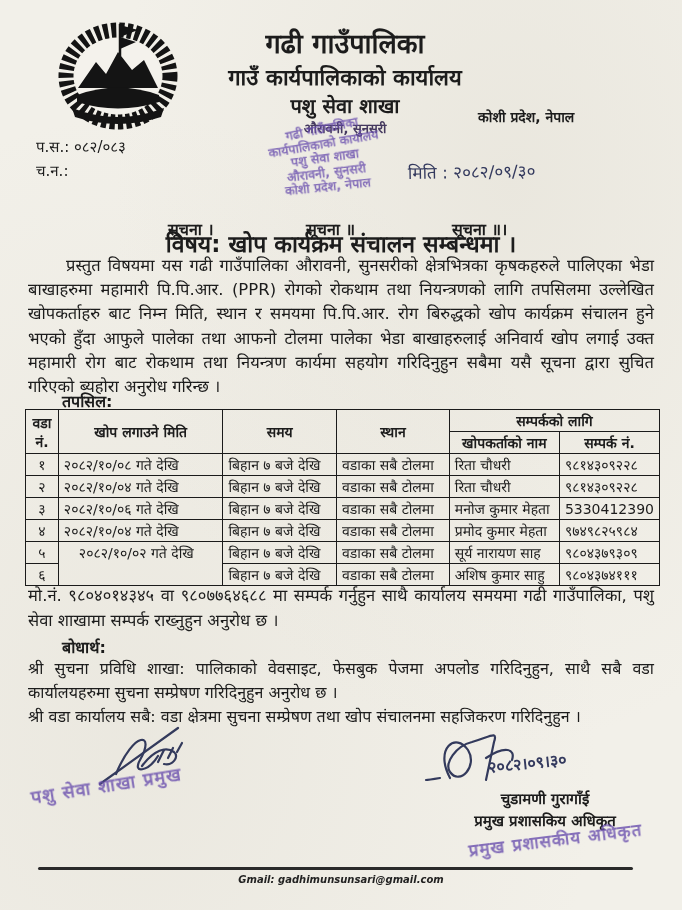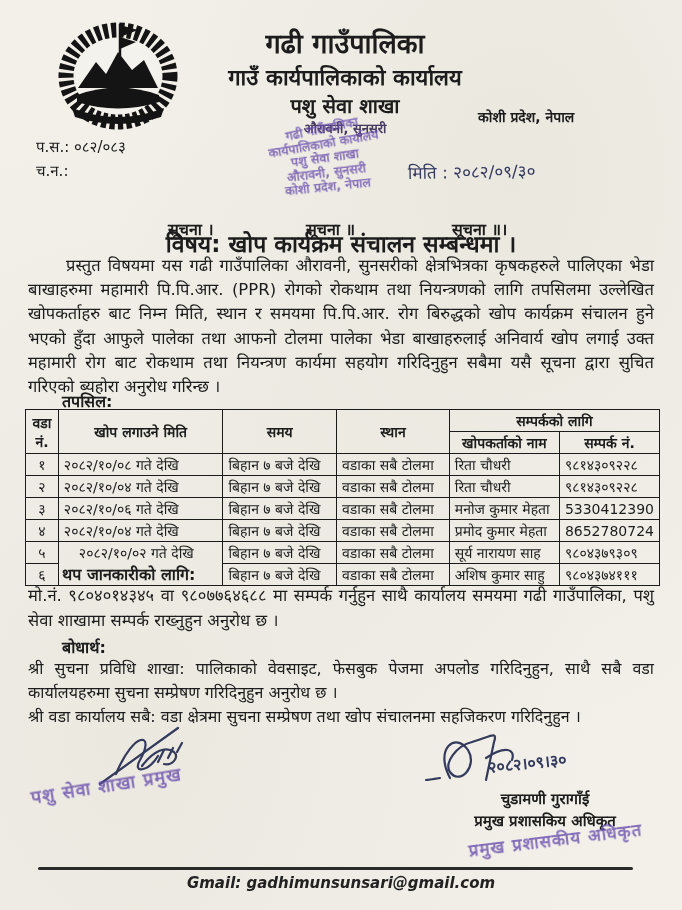--- a/index.html
+++ b/index.html
@@ -52,21 +52,21 @@
   .bodh-head { left:62px; top:636px; font-size:16px; font-weight:bold;text-align:center; }
   .bodh-p1   { left:28px; top:657px; width:626px; font-size:16px; line-height:24px; text-align:justify; }
   .bodh-p2   { left:28px; top:705px; width:626px; font-size:16px; line-height:24px; }
 
   .sig-left-stamp  { left:30px;  top:773px; font-size:18px; transform:rotate(-9deg); letter-spacing:1px; }
   .sig-right-block { left:440px; top:788px; width:210px; text-align:center; font-size:15px; line-height:22px; }
   .sig-right-stamp { left:468px; top:828px; font-size:17px; transform:rotate(-7deg); letter-spacing:1px; }
   .pen-date { left:488px; top:752px; font-size:16px; transform:rotate(-6deg); font-weight:bold; }
 
   .footer-line { left:38px; top:867px; width:595px; height:2.5px; background:#2a2a2a; border-radius:2px; }
-  .footer-mail { left:0; top:874px; width:682px; text-align:center; font-style:italic; font-size:15px; font-weight:600; color:#222; }
+  .footer-mail { left:0; top:874px; width:682px; text-align:center; font-style:italic; font-size:10px; font-weight:600; color:#222; }
 
   svg.sig path { fill:none; stroke:#333a5c; stroke-width:2.2; stroke-linecap:round; }
 </style>
 </head>
 <body>
 
 <div class="page">
 
   <div class="abs" style="left:56px; top:16px;">
     <svg width="124" height="114" viewBox="0 0 124 114">
@@ -142,41 +142,40 @@
       <td class="c-place">वडाका सबै टोलमा</td>
       <td class="c-name">मनोज कुमार मेहता</td>
       <td class="c-num">5330412390</td>
     </tr>
     <tr>
       <td class="c-ward">४</td>
       <td class="c-date">२०८२/१०/०४ गते देखि</td>
       <td class="c-time">बिहान ७ बजे देखि</td>
       <td class="c-place">वडाका सबै टोलमा</td>
       <td class="c-name">प्रमोद कुमार मेहता</td>
-      <td class="c-num">8652780724</td>
+      <td class="c-num">९७४९८२५९८४</td>
     </tr>
     <tr>
       <td class="c-ward">५</td>
       <td class="c-date" rowspan="2" style="vertical-align:top;padding-left:20px;">२०८२/१०/०२ गते देखि</td>
       <td class="c-time">बिहान ७ बजे देखि</td>
       <td class="c-place">वडाका सबै टोलमा</td>
       <td class="c-name">सूर्य नारायण साह</td>
       <td class="c-num">९८०४३७९३०९</td>
     </tr>
     <tr>
       <td class="c-ward">६</td>
       <td class="c-time">बिहान ७ बजे देखि</td>
       <td class="c-place">वडाका सबै टोलमा</td>
       <td class="c-name">अशिष कुमार साहु</td>
       <td class="c-num">९८०४३७४१११</td>
     </tr>
   </tbody>
     </table>
 
-  <div class="abs info-head">थप जानकारीको लागि:</div>
   <div class="abs info-para">मो.नं. ९८०४०१४३४५ वा ९८०७७६४६८८ मा सम्पर्क गर्नुहुन साथै कार्यालय समयमा गढी गाउँपालिका, पशु सेवा शाखामा सम्पर्क राख्नुहुन अनुरोध छ ।</div>
 
   <div class="abs bodh-head">बोधार्थ:</div>
   <div class="abs bodh-p2">श्री वडा कार्यालय सबै: वडा क्षेत्रमा सुचना सम्प्रेषण तथा खोप संचालनमा सहजिकरण गरिदिनुहुन ।</div>
   <div class="abs bodh-p1">श्री सुचना प्रविधि शाखा: पालिकाको वेवसाइट, फेसबुक पेजमा अपलोड गरिदिनुहुन, साथै सबै वडा कार्यालयहरुमा सुचना सम्प्रेषण गरिदिनुहुन अनुरोध छ ।</div>
 
   <div class="abs" style="left:82px; top:722px;">
     <svg class="sig" width="130" height="70" viewBox="0 0 130 70">
       <path d="M96 6 L18 62"></path>
       <path d="M34 52 C52 8 74 10 58 38 C50 52 66 50 76 34"></path>

